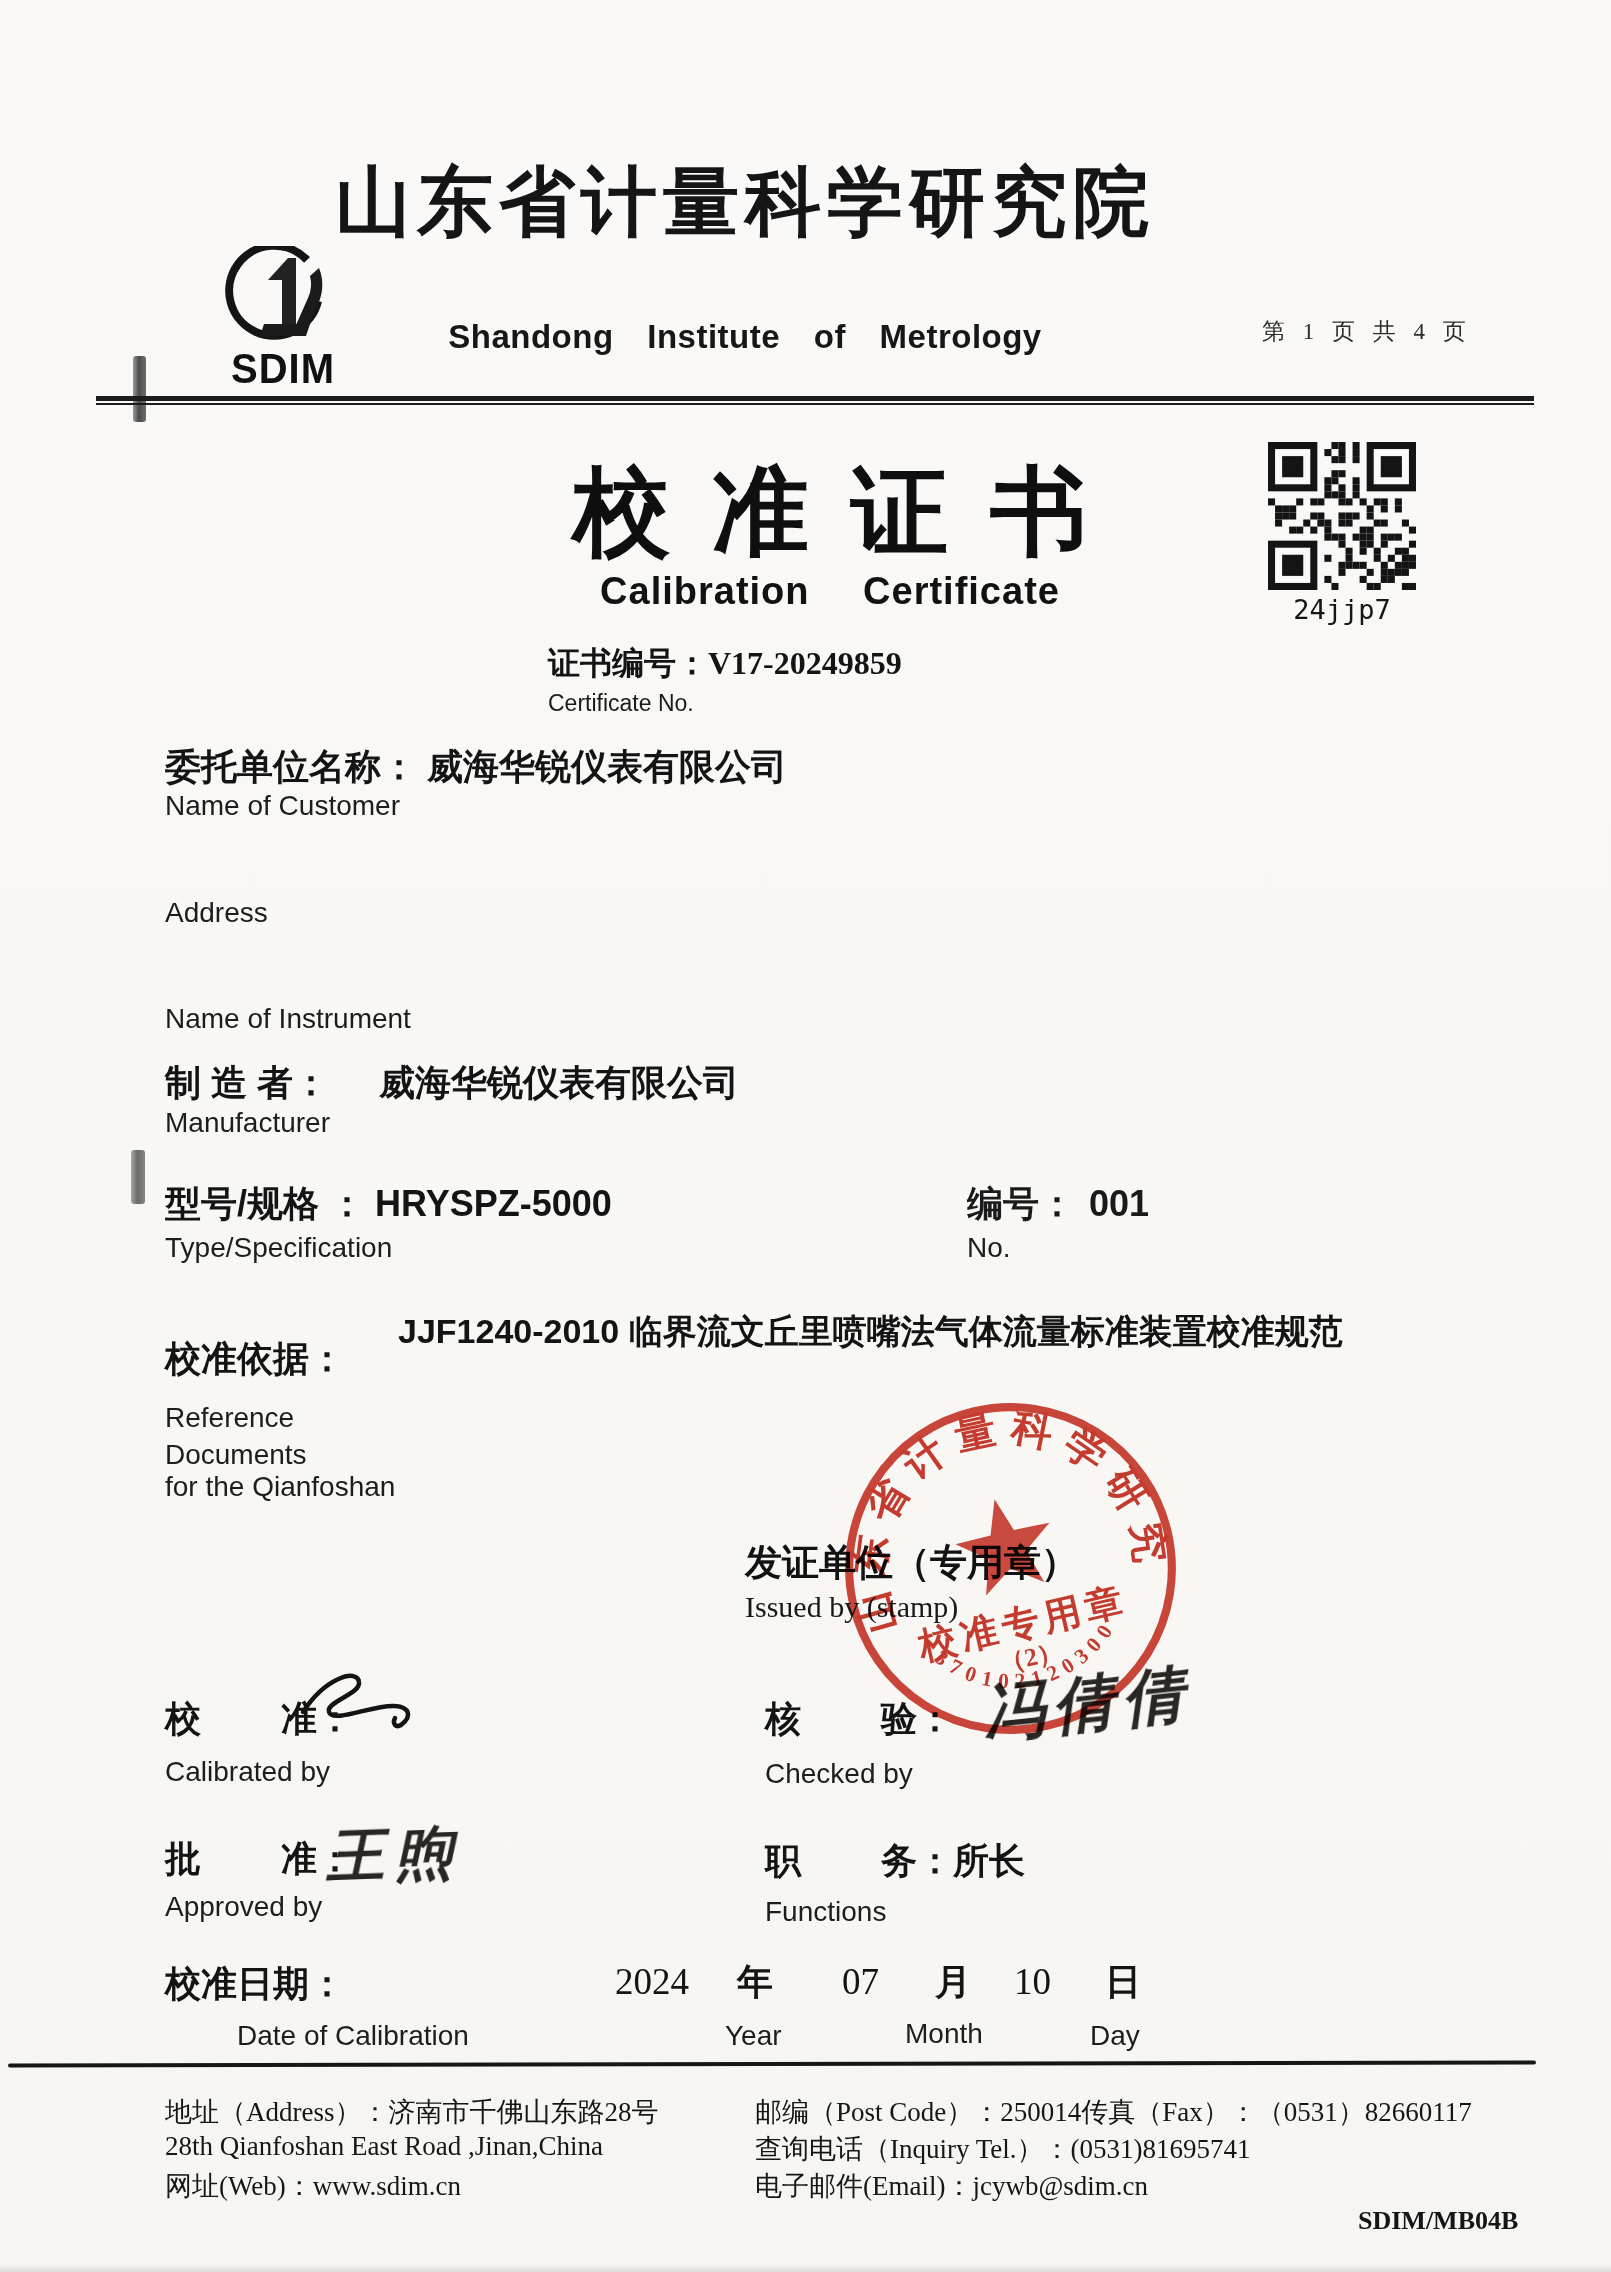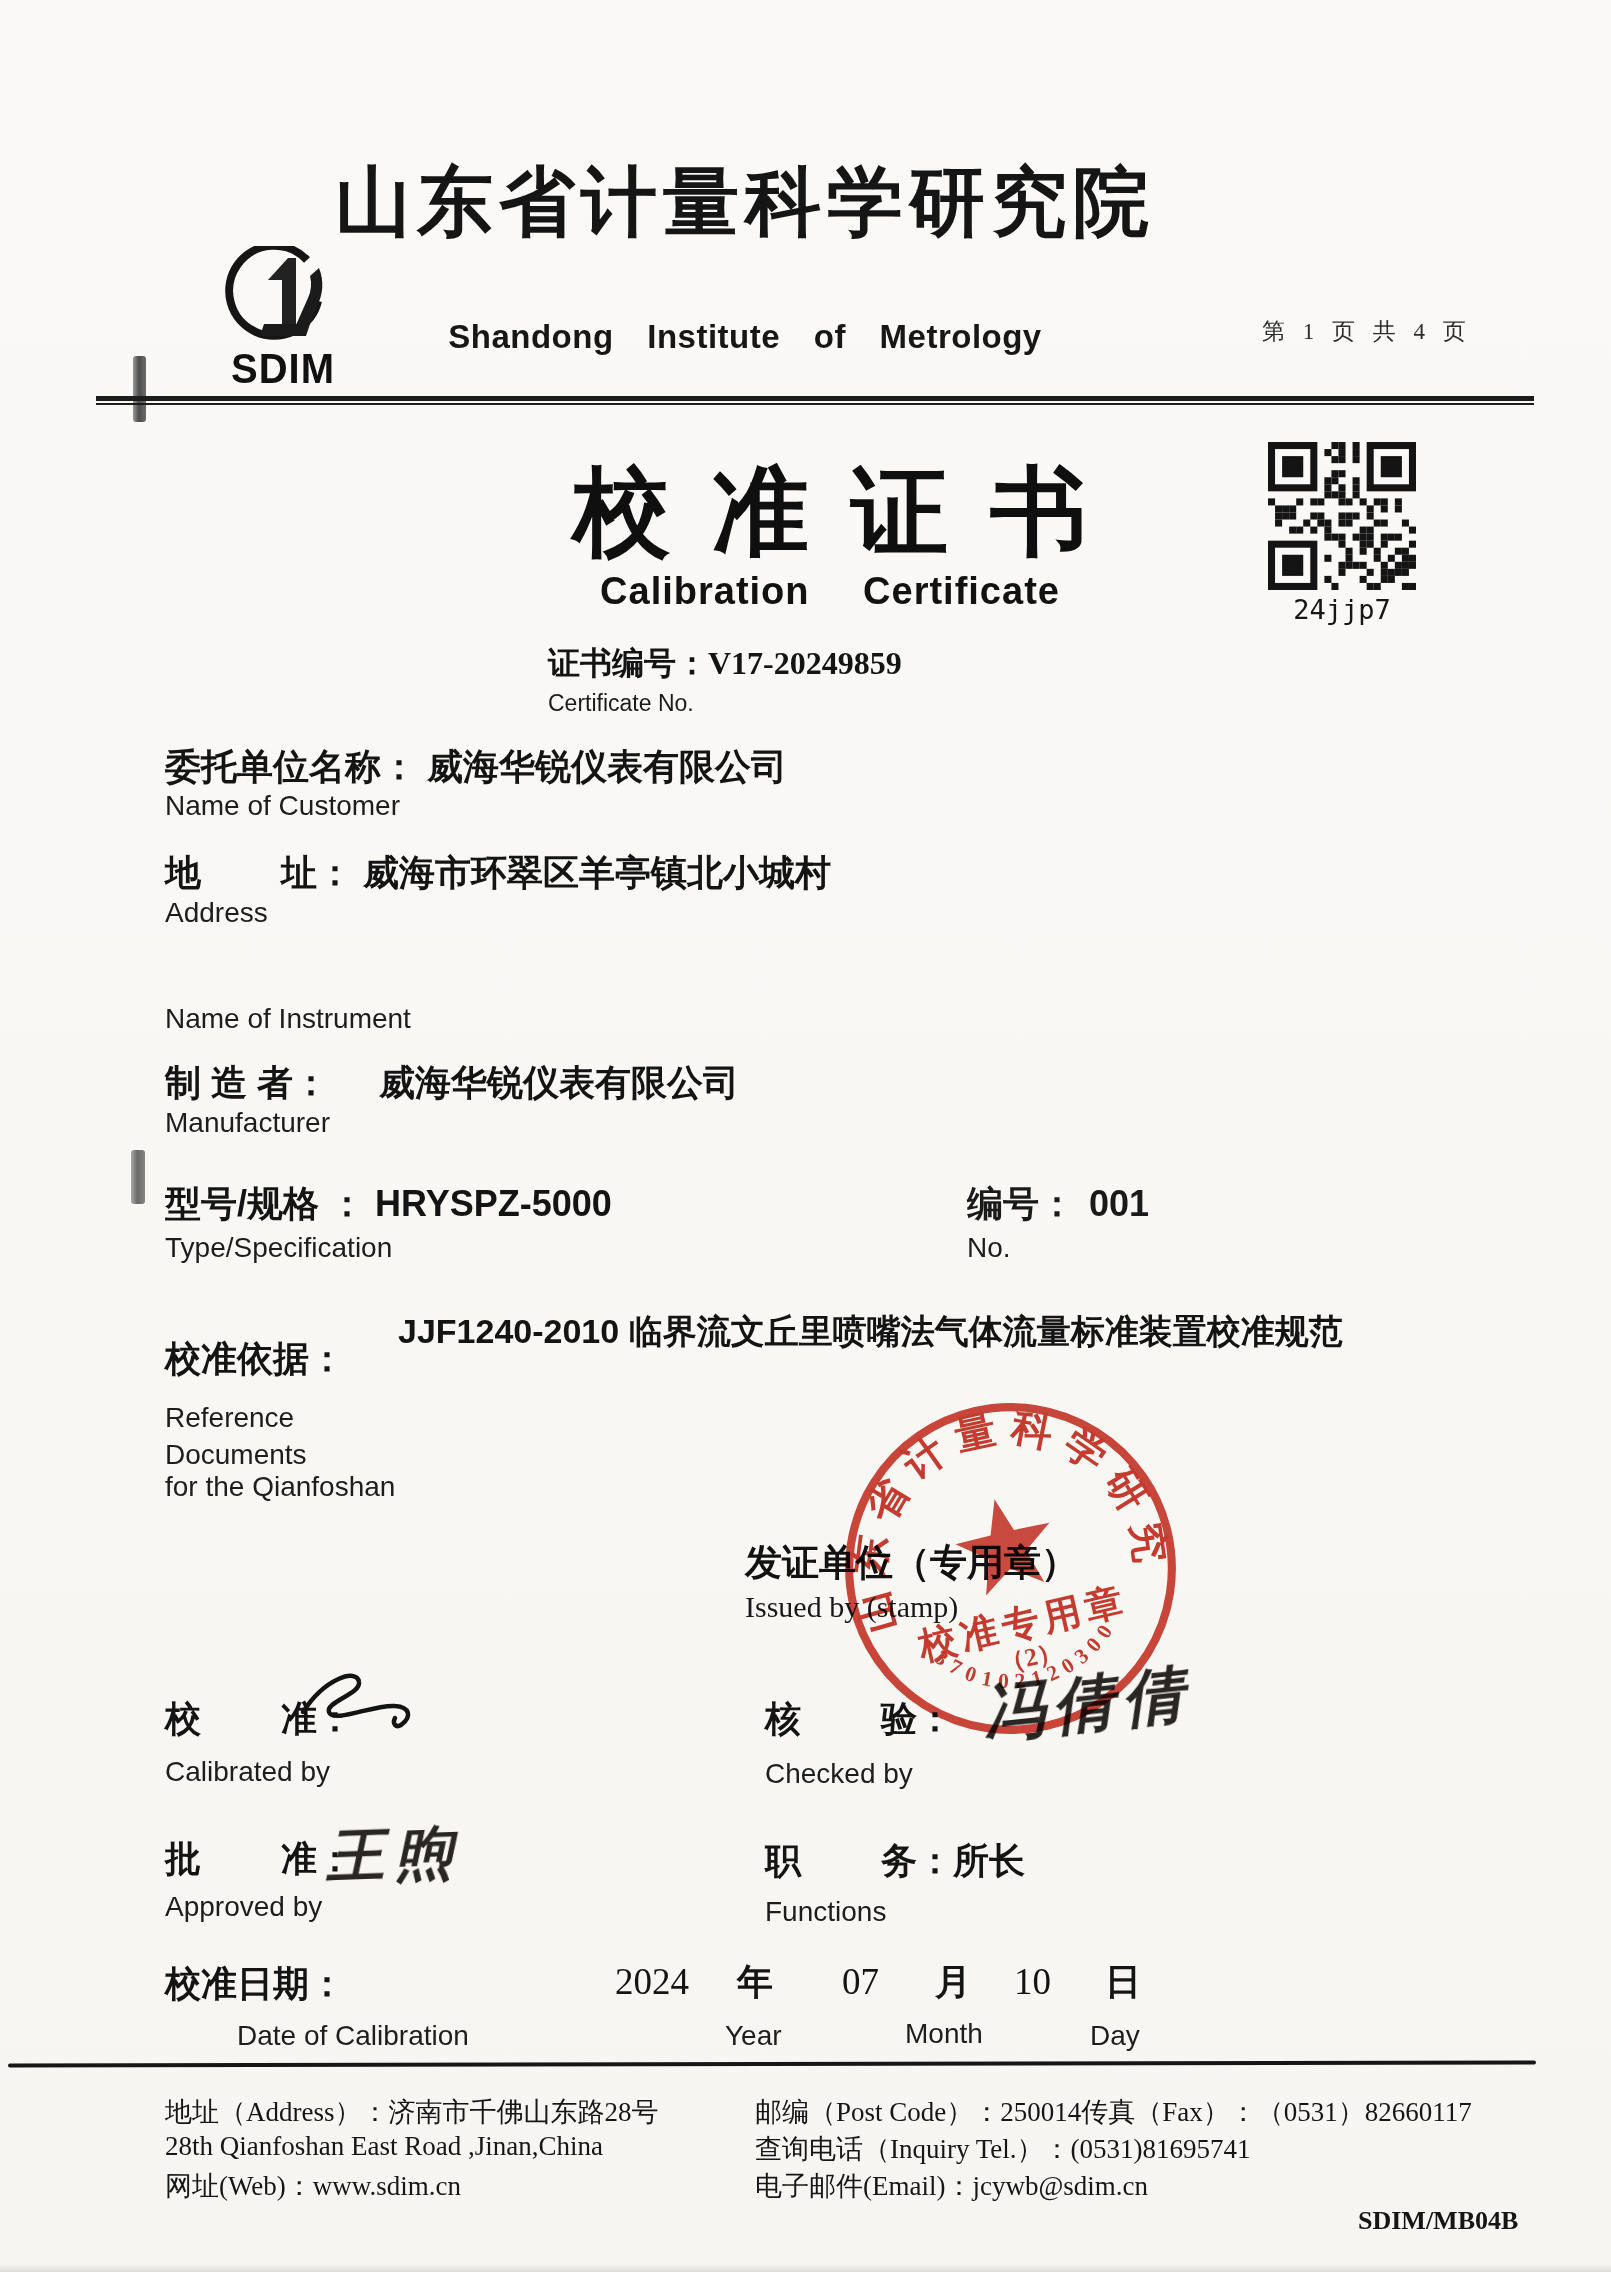--- a/index.html
+++ b/index.html
@@ -242,21 +242,20 @@
           <rect x="7" y="105" width="35" height="35" fill="#faf9f7"></rect>
           <rect x="14" y="112" width="21" height="21"></rect>
       </g>
     </svg>
     <span class="qr-caption mono">24jjp7</span>
   </div>
 
   <div class="abs frow" style="top:743px;"><span>委托单位名称：</span><span class="val">威海华锐仪表有限公司</span></div>
   <div class="abs fen" style="top:790px;text-align:center;">Name of Customer</div>
 
-  <div class="abs frow" style="top:849px;"><span>地        址：</span><span class="val">威海市环翠区羊亭镇北小城村</span></div>
   <div class="abs fen" style="top:897px;">Address</div>
 
   <div class="abs fen" style="top:1003px;">Name of Instrument</div>
 
   <div class="abs frow" style="top:1059px;"><span>制 造 者：    </span><span class="val">威海华锐仪表有限公司</span></div>
   <div class="abs fen" style="top:1107px;">Manufacturer</div>
 
   <div class="abs frow" style="top:1180px;"><span>型号/规格 ：</span><span class="val">HRYSPZ-5000</span></div>
   <div class="abs fen" style="top:1232px;">Type/Specification</div>
   <div class="abs serial-row" style="top:1180px;"><span>编号：</span><span class="val">001</span></div>

